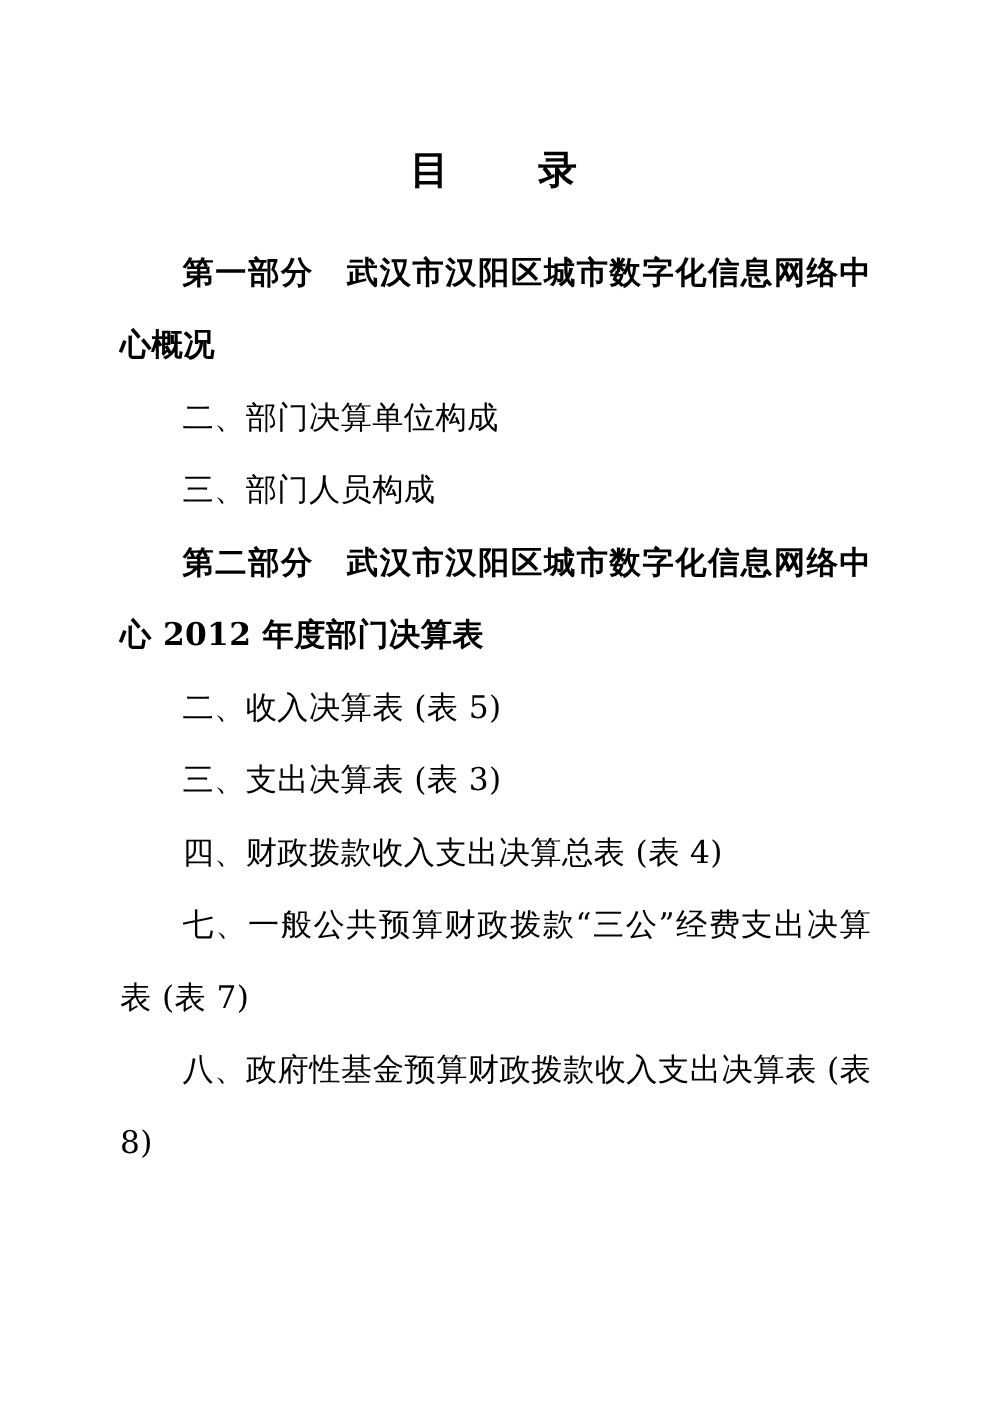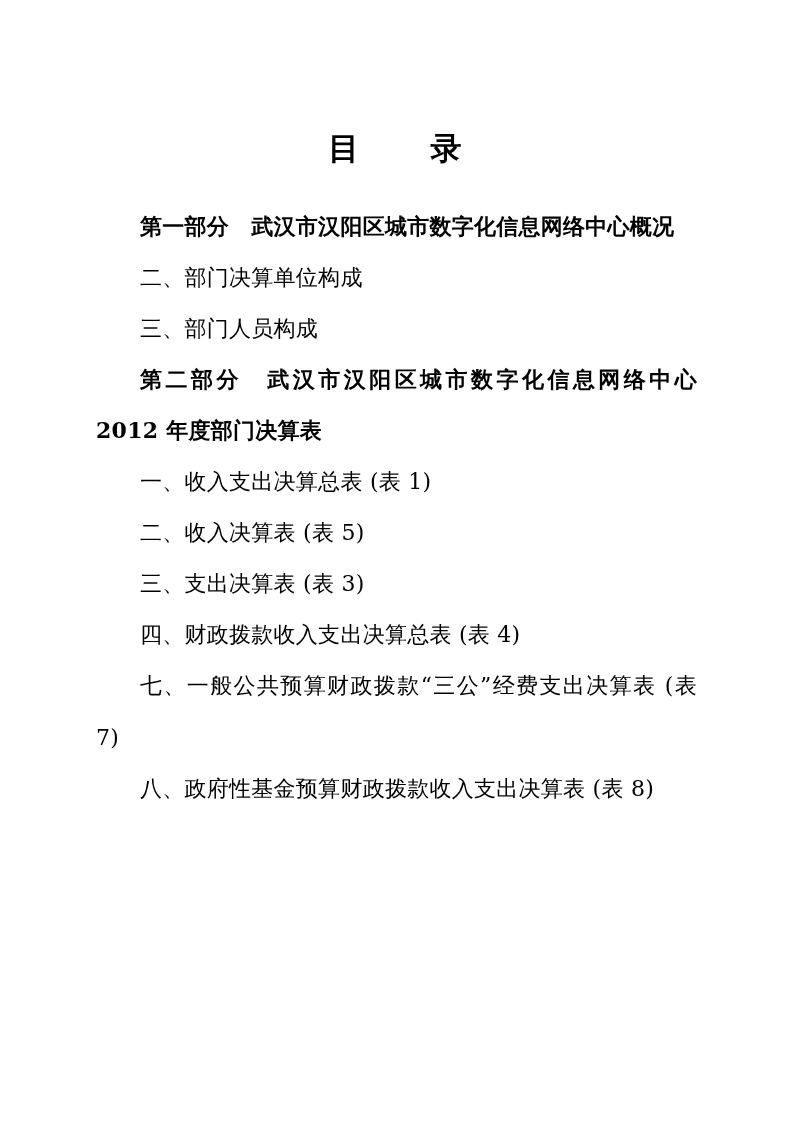--- a/index.html
+++ b/index.html
@@ -12,38 +12,38 @@
     height: 1122px;
     font-family: "DejaVu Serif", "Liberation Serif", serif;
     color: #000000;
     position: relative;
     overflow: hidden;
   }
   .page {
     width: 793px;
     height: 1122px;
     box-sizing: border-box;
-    padding: 12px 96px;
+    padding: 0 96px;
     position: relative;
   }
   .doc-title {
     text-align: center;
     font-size: 31px;
     font-weight: bold;
     letter-spacing: 0.10em;
     margin: 0;
     padding-top: 118px;
     line-height: 1.2;
     font-family: "DejaVu Serif", "Liberation Serif", serif;
   }
   .toc {
     margin-top: 34px;
   }
   .entry {
-    font-size: 22px;
+    font-size: 25px;
     line-height: 2.32;
     text-align: justify;
     text-justify: inter-ideograph;
     letter-spacing: 0.012em;
   }
   .entry.part {
     font-weight: bold;
     text-indent: 2em;
   }
   .entry.item {
@@ -62,21 +62,20 @@
 
     <div class="entry part">第一部分　武汉市汉阳区城市数字化信息网络中心概况</div>
 
 
     <div class="entry item">二、部门决算单位构成</div>
 
     <div class="entry item">三、部门人员构成</div>
 
     <div class="entry part">第二部分　武汉市汉阳区城市数字化信息网络中心 2012 年度部门决算表</div>
 
-    <div class="entry item">一、收入支出决算总表 (表 1)</div>
 
     <div class="entry item">二、收入决算表 (表 5)</div>
 
     <div class="entry item">三、支出决算表 (表 3)</div>
 
     <div class="entry item">四、财政拨款收入支出决算总表 (表 4)</div>
 
 
 
     <div class="entry item">七、一般公共预算财政拨款“三公”经费支出决算表 (表 7)</div>

